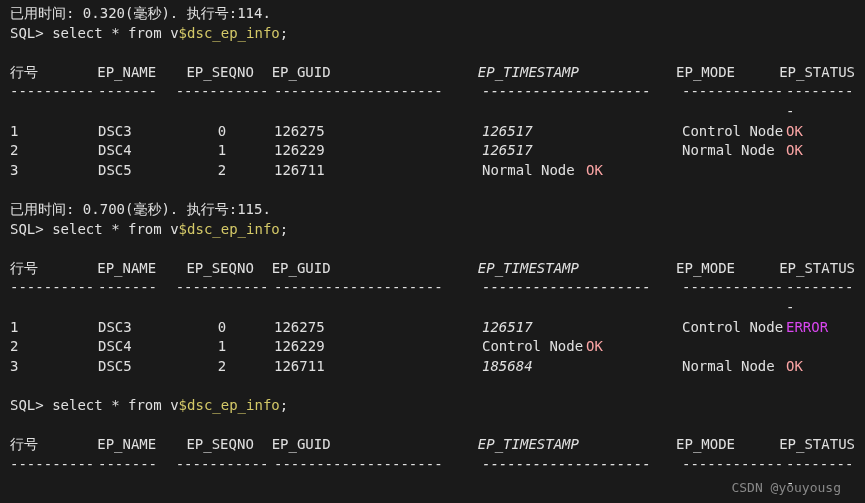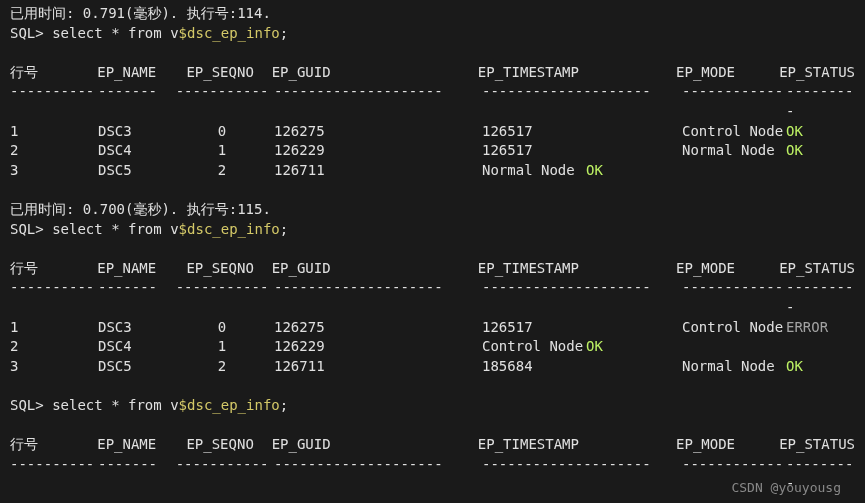--- a/index.html
+++ b/index.html
@@ -10,45 +10,45 @@
       font-size: 14px;
       line-height: 1.4;
       padding: 4px 10px;
       width: 865px;
       height: 503px;
       overflow: hidden;
       position: relative;
     }
     .line { white-space: pre; }
     .yellow { color: #d4c968; margin-top: 32px; }
-    .green { color: #bef264; }
-    .red { color: #a3a3a3; }
+    .green { color: #fca5a5; }
+    .red { color: #d946ef; }
     .watermark {
       position: absolute;
       bottom: 6px;
       right: 24px;
       color: #888;
       font-size: 13px;
     }
     .row { display: flex; }
     .col-no { width: 88px; }
     .col-name { width: 72px; }
     .col-seq { width: 104px; text-align: center; }
     .col-guid { width: 208px; }
-    .col-ts { width: 200px; }
+    .col-ts { width: 200px; font-style: italic; }
     .col-mode { width: 104px; }
     .col-status { flex: 1; }
     .hdr { color: #e0e0e0; }
   </style>
 </head>
 <body>
 
 <div>
 
-<div class="line">已用时间: 0.791(毫秒). 执行号:114.</div>
+<div class="line">已用时间: 0.320(毫秒). 执行号:114.</div>
 <div class="line"><span>SQL&gt;</span> <span>select * from v</span><span class="yellow">$dsc_ep_info</span><span>;</span></div>
 <div class="line">&nbsp;</div>
 
 <div class="row hdr">
   <div class="col-no">行号</div>
   <div class="col-name">EP_NAME</div>
   <div class="col-seq">EP_SEQNO</div>
   <div class="col-guid">EP_GUID</div>
   <div class="col-ts">EP_TIMESTAMP</div>
   <div class="col-mode">EP_MODE</div>

